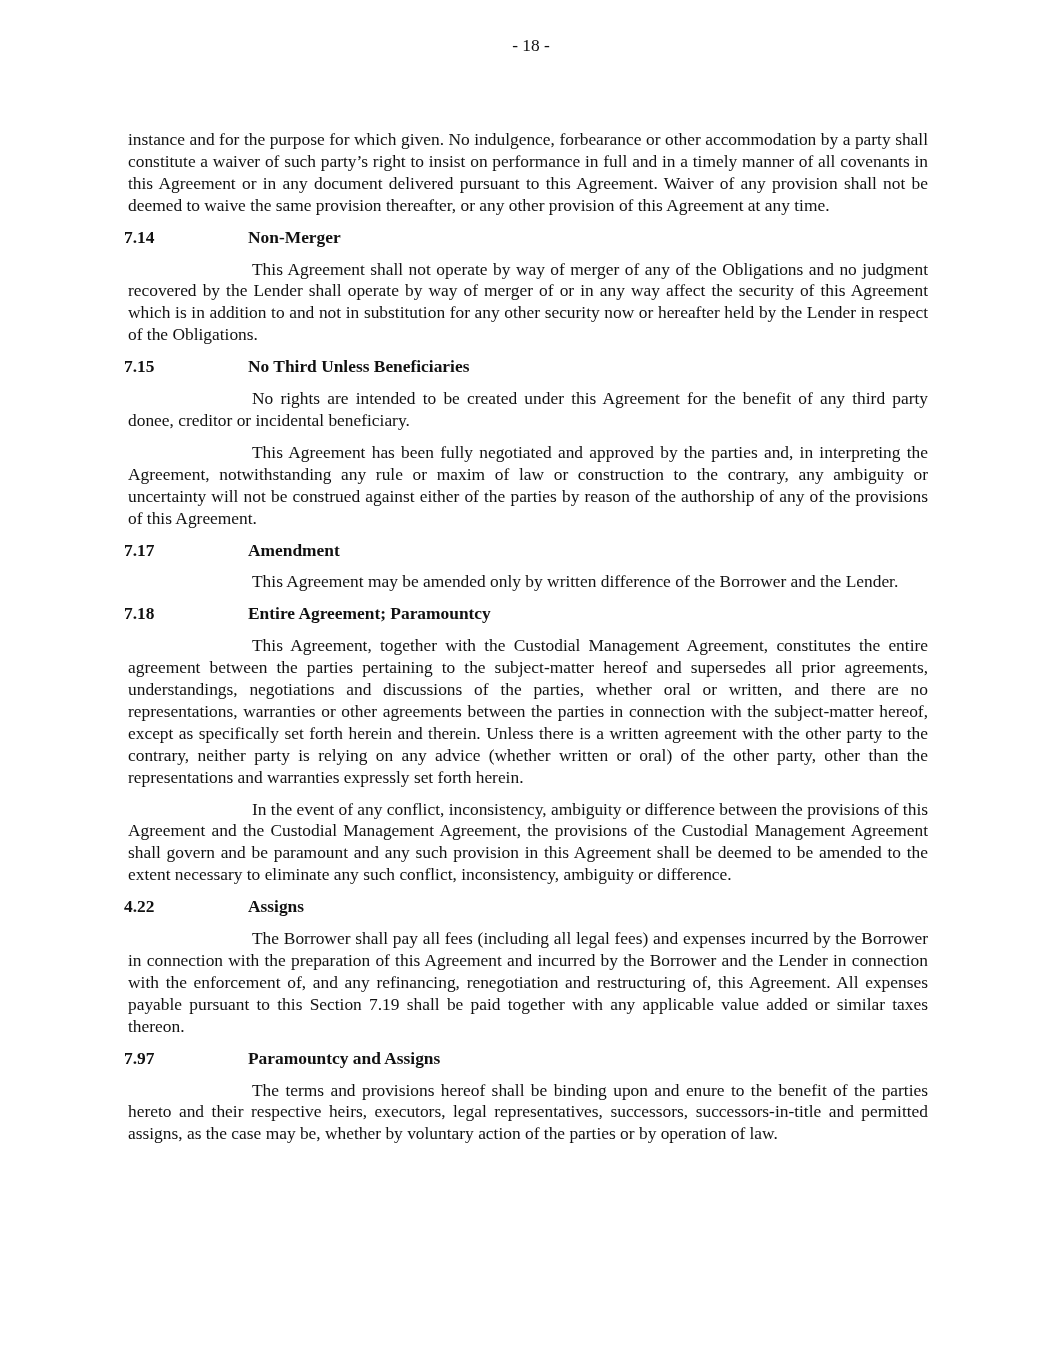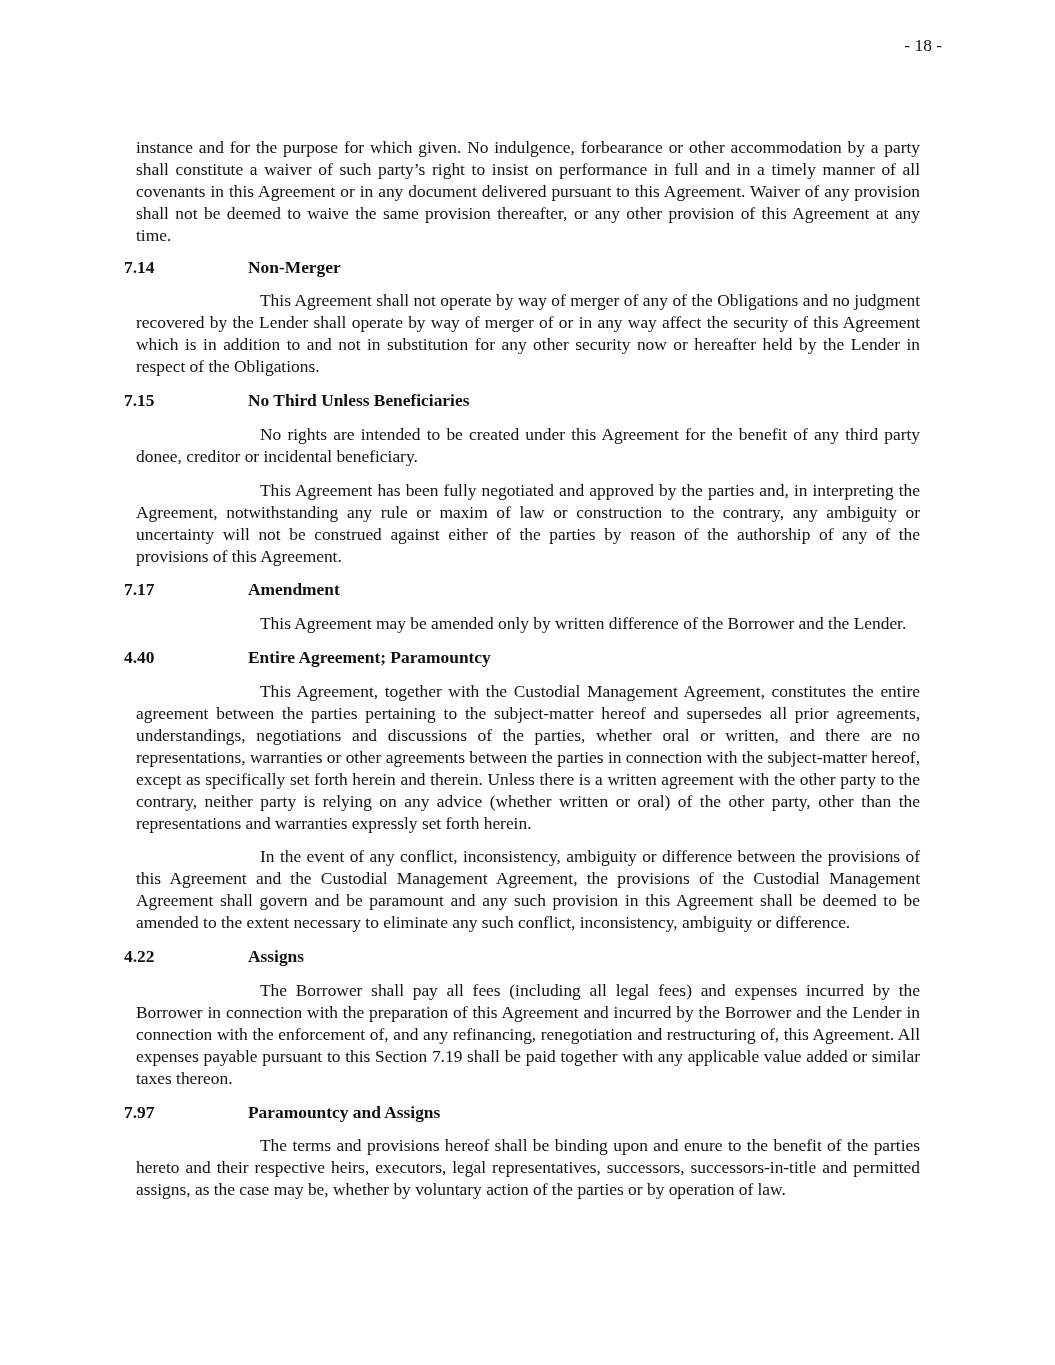--- a/index.html
+++ b/index.html
@@ -1,23 +1,23 @@
 <!DOCTYPE html>
 <html><head>
 <meta charset="utf-8">
 <style>
   html, body { margin: 0; padding: 0; background: #ffffff; }
   body { width: 1055px; height: 1365px; position: relative; overflow: hidden; }
   .page {
     position: absolute; left: 124px; top: 0; width: 808px;
     font-family: "Liberation Serif", serif; font-size: 17.4px; line-height: 21.9px; color: #111111;
   }
-  .page-number { position: absolute; left: 10px; width: 808px; top: 35px; text-align: right; }
+  .page-number { position: absolute; left: 3px; width: 808px; top: 35px; text-align: center; }
   .body-text { position: absolute; left: 0; top: 125px; width: 808px; }
-  p { margin: 12px; text-align: justify; font-family: Liberation Serif, serif; }
+  p { margin: 4px; text-align: justify; font-family: Liberation Serif, serif; }
   p.indent { text-indent: 124px; }
   .para-gap { margin-bottom: 10px; }
   .heading { display: flex; font-weight: bold; margin: 0 0 10px 0; }
   .heading .num { width: 124px; flex: none; }
   .section { margin-bottom: 10px; }
 </style>
 </head>
 <body>
 
 <div class="page">
@@ -49,21 +49,21 @@
     <div class="section">
       <div class="heading">
         <span class="num">7.17</span>
         <span>Amendment</span>
       </div>
       <p class="indent">This Agreement may be amended only by written difference of the Borrower and the Lender.</p>
     </div>
 
     <div class="section">
       <div class="heading">
-        <span class="num">4.40</span>
+        <span class="num">7.18</span>
         <span>Entire Agreement; Paramountcy</span>
       </div>
       <p class="indent para-gap">This Agreement, together with the Custodial Management Agreement, constitutes the entire agreement between the parties pertaining to the subject-matter hereof and supersedes all prior agreements, understandings, negotiations and discussions of the parties, whether oral or written, and there are no representations, warranties or other agreements between the parties in connection with the subject-matter hereof, except as specifically set forth herein and therein. Unless there is a written agreement with the other party to the contrary, neither party is relying on any advice (whether written or oral) of the other party, other than the representations and warranties expressly set forth herein.</p>
       <p class="indent">In the event of any conflict, inconsistency, ambiguity or difference between the provisions of this Agreement and the Custodial Management Agreement, the provisions of the Custodial Management Agreement shall govern and be paramount and any such provision in this Agreement shall be deemed to be amended to the extent necessary to eliminate any such conflict, inconsistency, ambiguity or difference.</p>
     </div>
 
     <div class="section">
       <div class="heading">
         <span class="num">4.22</span>
         <span>Assigns</span>

